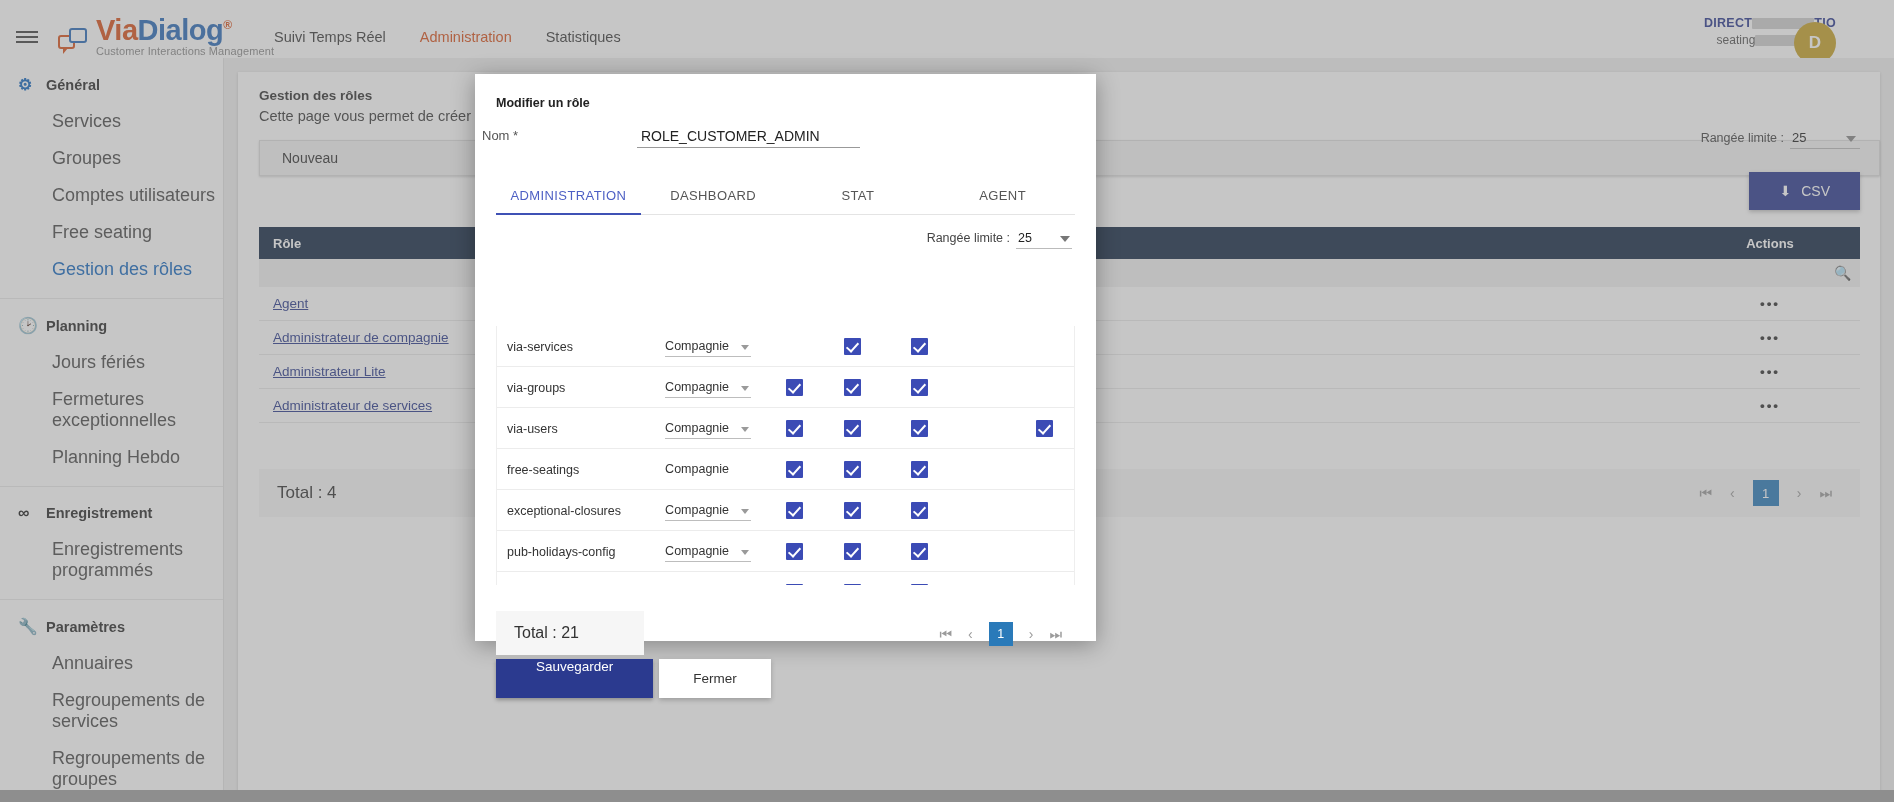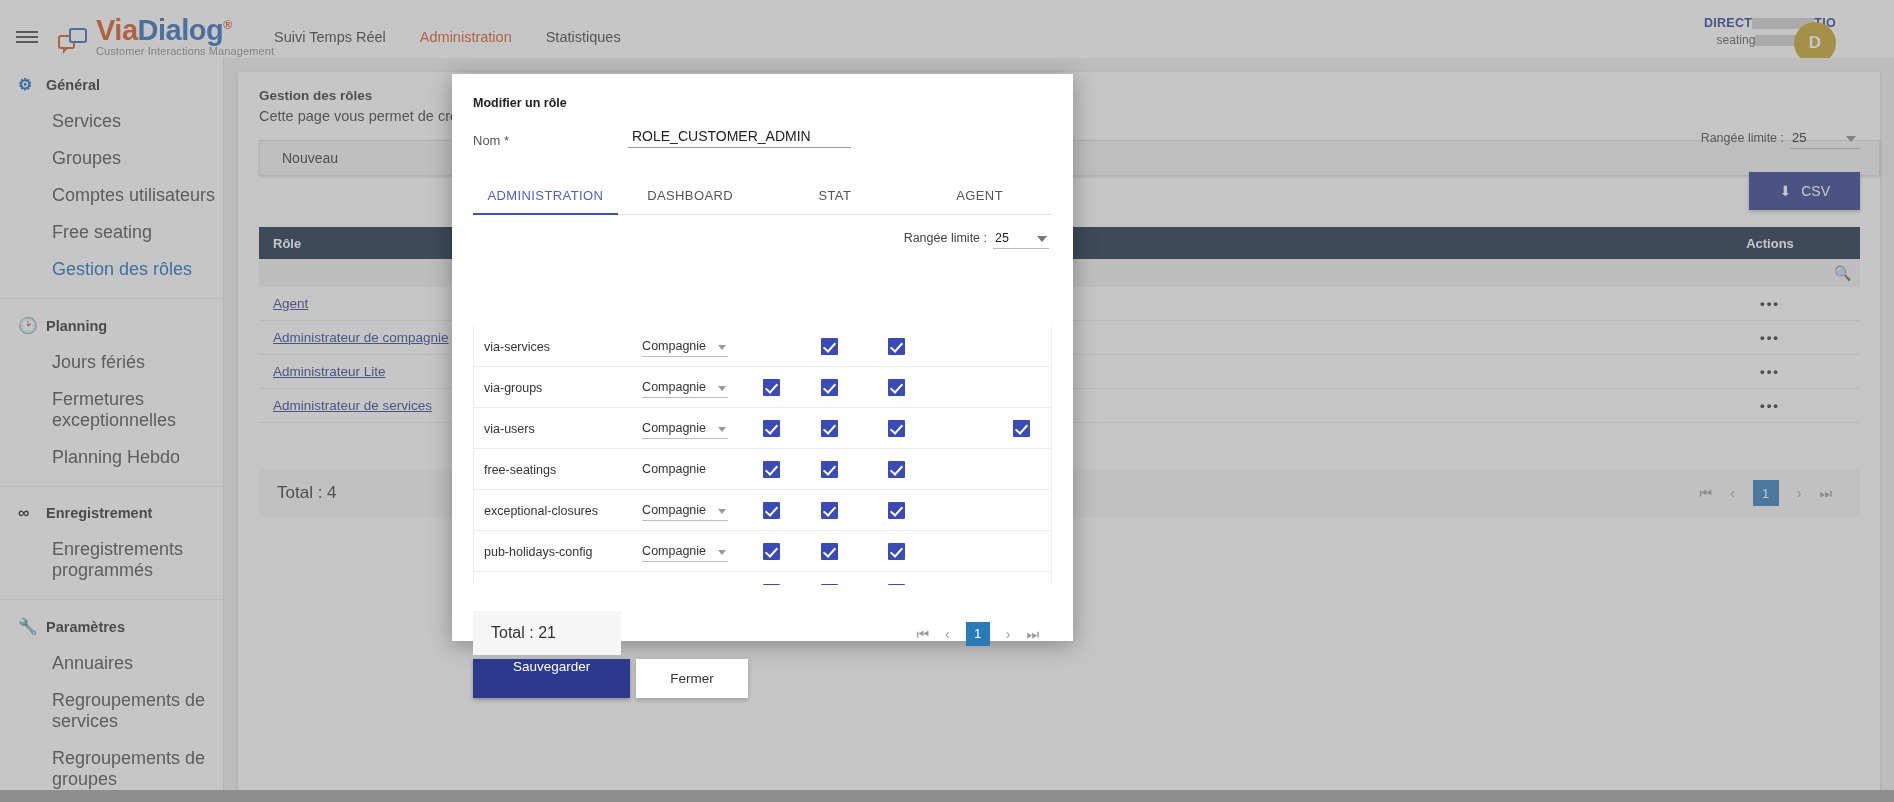--- a/index.html
+++ b/index.html
@@ -135,25 +135,25 @@
   .total-txt { padding-left:18px; font-size:17px; color:#333; }
   .pager { margin-left:auto; display:flex; align-items:center; gap:18px; padding-right:28px; }
   .pg-ico { color:#9b9b9b; font-size:14px; cursor:pointer; }
   .pg-num {
     width:26px; height:26px; background:#2a7ab9; color:#fff; font-size:13px;
     display:flex; align-items:center; justify-content:center; cursor:pointer;
   }
 
   
   .modal {
-    position:absolute; z-index:100; left:452px; top:74px; width:621px; height:567px;
+    position:absolute; z-index:100; left:475px; top:74px; width:621px; height:567px;
     background:#fff; box-shadow:0 4px 22px rgba(0,0,0,.32);
   }
   .m-title { font-size:12.5px; font-weight:700; color:#222; padding:22px 0 0 21px; }
-  .m-nom-row { display:flex; align-items:flex-end; padding:18px 0 0 21px; }
+  .m-nom-row { display:flex; padding:18px 0 0 7px; }
   .m-nom-lbl { font-size:13px; color:#555; width:155px; }
   .m-nom-val {
     font-size:14px; color:#222; border-bottom:1px solid #999; padding:0 40px 3px 4px; min-width:195px;
   }
 
   .m-tabs {
     display:flex; margin:30px 21px 0 21px; border-bottom:1px solid #e4e4e4;
   }
   .m-tab {
     flex:1; text-align:center; font-size:13px; color:#555; letter-spacing:.4px;

